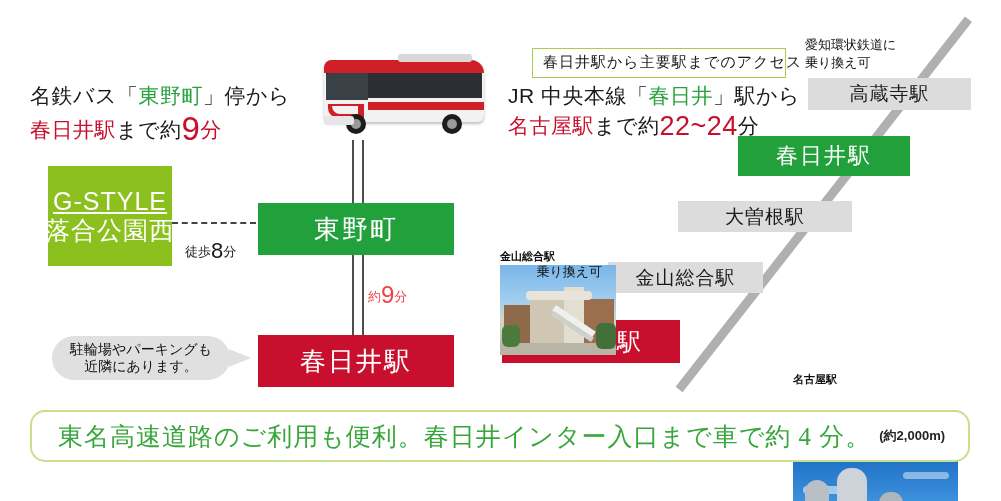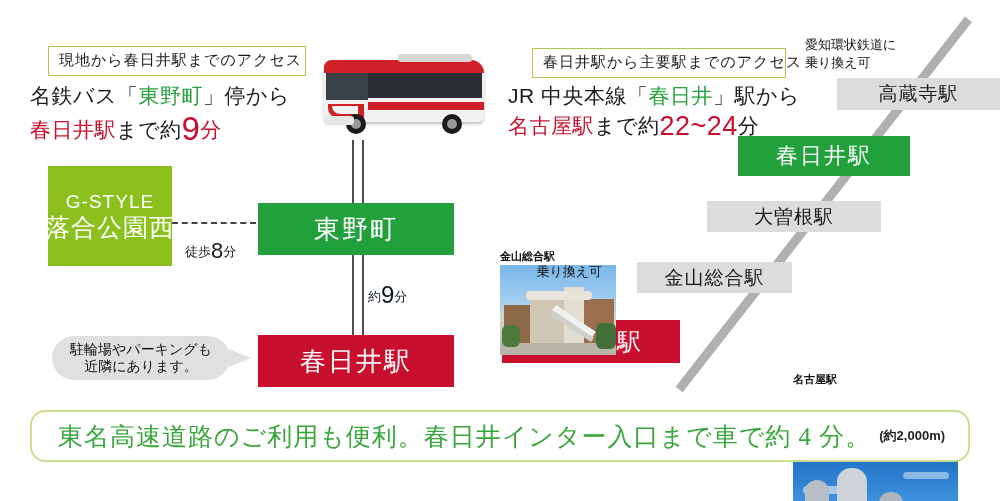--- a/index.html
+++ b/index.html
@@ -37,39 +37,39 @@
   
   .box {
     display: flex; align-items: center; justify-content: center;
     color: #ffffff; white-space: nowrap;
   }
   .box-gstyle {
     background: #8cc01f;
     flex-direction: column;
     line-height: 1.15;
   }
-  .box-gstyle .en { font-size: 19px; letter-spacing: 1px; }
+  .box-gstyle .en { font-size: 25px; letter-spacing: 1px; text-decoration: underline; }
   .box-gstyle .jp { font-size: 25px; letter-spacing: 1px; }
   .box-green { background: #22a03c; font-size: 26px; letter-spacing: 2px; }
   .box-red { background: #c8102e; font-size: 26px; letter-spacing: 2px; }
-  .box-gray { background: #dcdcdc; color: #1a1a1a; font-size: 19px; letter-spacing: 1px; margin-left: 29px; }
+  .box-gray { background: #dcdcdc; color: #1a1a1a; font-size: 19px; letter-spacing: 1px; }
   .box-green-sm { background: #22a03c; font-size: 22px; letter-spacing: 2px; }
   .box-red-sm { background: #c8102e; font-size: 24px; letter-spacing: 2px; }
 
   
   .road-line { background: #4d4d4d; width: 2px; }
 
   
   .walk-dash {
     border-top: 2px dashed #444;
     height: 0;
   }
   .walk-label { font-size: 13px; color: #1a1a1a; white-space: nowrap; }
   .walk-label .n { font-size: 22px; vertical-align: -2px; }
-  .time-label { font-size: 13px; color: #0f172a; white-space: nowrap; }
+  .time-label { font-size: 13px; color: #ef4444; white-space: nowrap; }
   .time-label .n { font-size: 24px; vertical-align: -2px; }
 
   
   .bubble {
     background: #e0e0e0;
     border-radius: 22px;
     display: flex; align-items: center; justify-content: center;
     text-align: center;
     font-size: 14px; line-height: 1.25; color: #111;
     white-space: nowrap;
@@ -116,21 +116,20 @@
     font-family: "Liberation Serif", "DejaVu Serif", serif;
     font-size: 25px; color: #39a63b; letter-spacing: 1px; white-space: nowrap;
   }
   .banner .s { font-size: 13px; color: #222; margin-left: 8px; white-space: nowrap; font-weight: bold; }
 </style>
 </head>
 <body>
 
 <div id="root">
 
-  <div class="abs sec-head" style="left:48px; top:46px; width:258px;">現地から春日井駅までのアクセス</div>
 
   <div class="abs lead" style="left:30px; top:82px;">
     <span>名鉄バス「</span><span class="hl-green">東野町</span><span>」停から</span>
   </div>
 
   <div class="abs lead" style="left:30px; top:112px;">
     <span class="hl-red">春日井駅</span><span>まで約</span><span class="hl-red big">9</span><span class="hl-red">分</span>
   </div>
 
   <div class="abs bus-wrap" style="left:310px; top:32px; width:190px; height:110px;">

